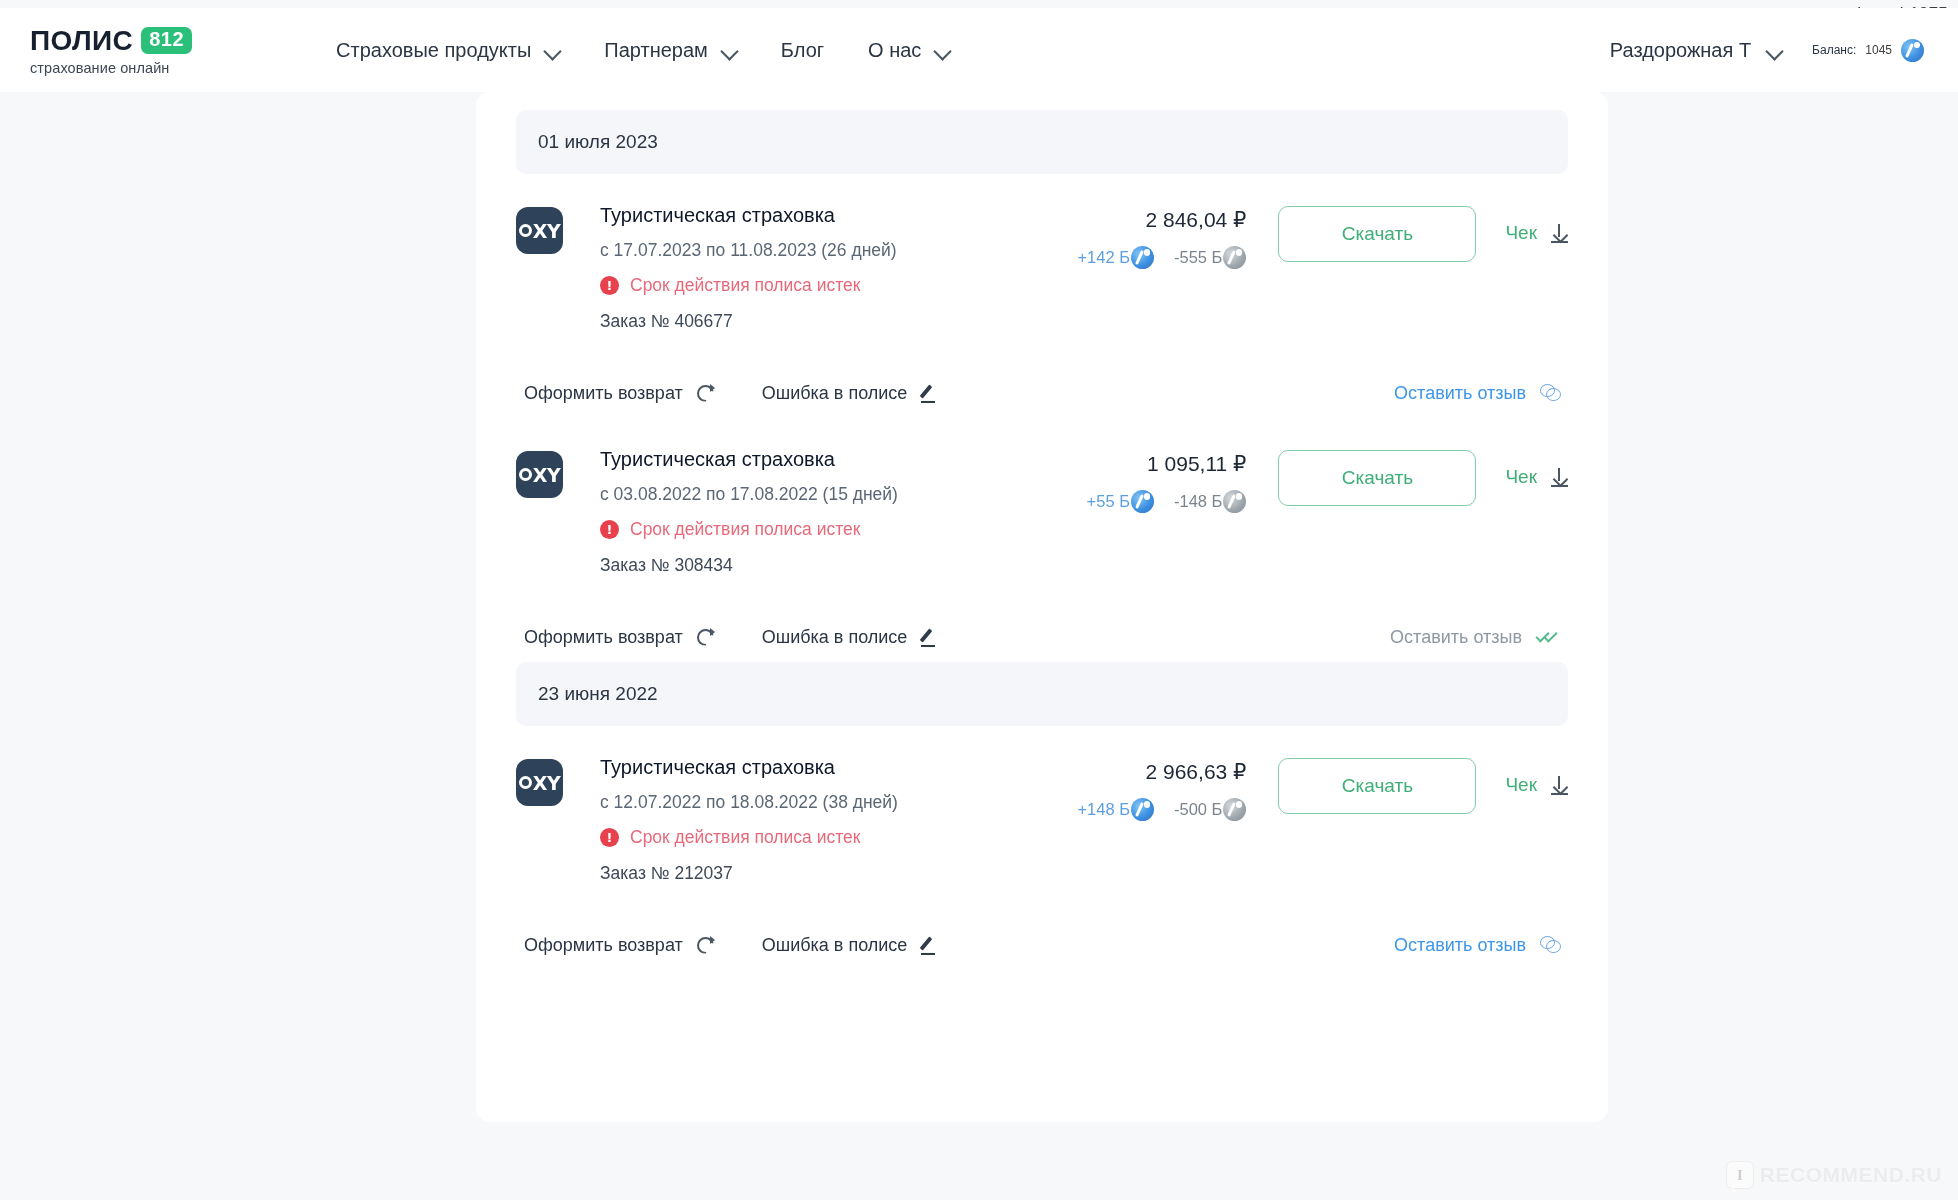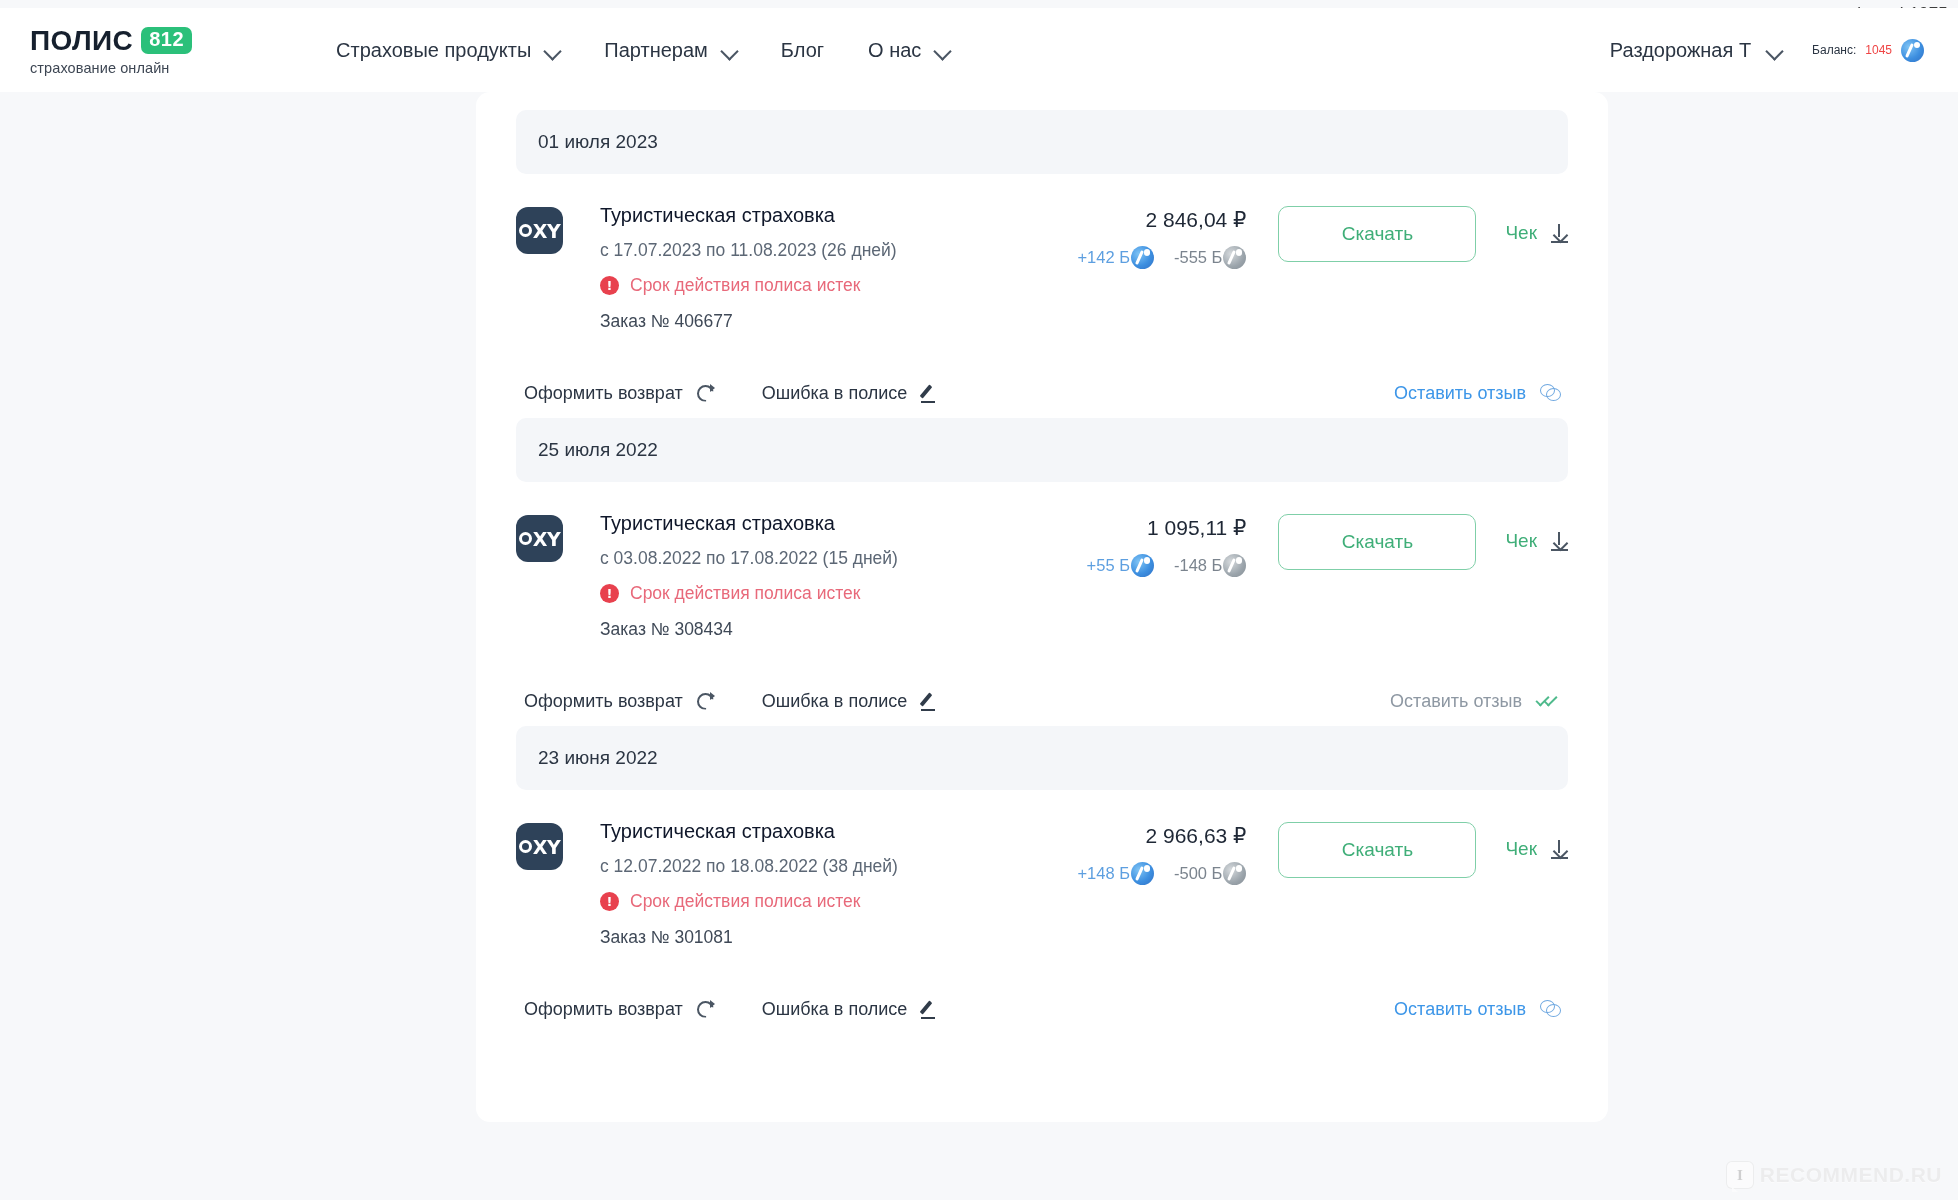--- a/index.html
+++ b/index.html
@@ -72,21 +72,21 @@
     content:""; position:absolute; left:1px; top:2px;
     width:11px; height:11px;
     border-right:2.2px solid #4a5563; border-bottom:2.2px solid #4a5563;
     transform: rotate(45deg);
   }
   .header-right {
     margin-left: auto; display: flex; align-items: center; gap: 30px;
   }
   .acct { display: flex; align-items: center; gap: 16px; font-size: 20px; color: #2b3543; cursor: pointer;}
   .balance { display: flex; align-items: center; gap: 9px; font-size: 12px; color: #2b3543; cursor: pointer; }
-  .balance .val { color: #ef4444; }
+  .balance .val { color: #404040; }
   .coin {
     width: 23px; height: 23px; border-radius: 50%;
     background: radial-gradient(circle at 34% 34%, #7fc4f5 0%, #3d8fe0 55%, #2f6fc4 100%);
     position: relative; display: inline-block; flex: none;
   }
   .coin:before{
     content:""; position:absolute; left:7px; top:4px; width:3px; height:15px;
     background:#ffffff; transform: rotate(24deg); border-radius:2px;
   }
   .coin:after{
@@ -322,23 +322,20 @@
             <span>Ошибка в полисе</span>
             <span class="ic-pencil"></span>
           </div>
           <div class="act link">
             <span>Оставить отзыв</span>
             <span class="ic-comment"></span>
           </div>
         </div>
       </div>
 
-      <div class="date-band">
-        <span>25 июля 2022</span>
-      </div>
       <div class="order">
         <div class="order-main">
           <div class="oxy">
             <span class="o"></span>XY
           </div>
           <div class="o-details">
             <div class="o-title">Туристическая страховка</div>
             <div class="o-dates">с 03.08.2022 по 17.08.2022 (15 дней)</div>
             <div class="o-status">
               <span class="warn-icon">!</span>
@@ -396,21 +393,21 @@
           <div class="oxy">
             <span class="o"></span>XY
           </div>
           <div class="o-details">
             <div class="o-title">Туристическая страховка</div>
             <div class="o-dates">с 12.07.2022 по 18.08.2022 (38 дней)</div>
             <div class="o-status">
               <span class="warn-icon">!</span>
               <span class="o-status-text">Срок действия полиса истек</span>
             </div>
-            <div class="o-number">Заказ № 301081</div>
+            <div class="o-number">Заказ № 212037</div>
           </div>
           <div class="o-right">
             <div class="price-block">
               <div class="price">2 966,63 ₽</div>
               <div class="bonus-row">
                 <span class="bonus plus">
                   <span>+148 Б</span>
                   <span class="coin"></span>
                 </span>
                 <span class="bonus minus">

